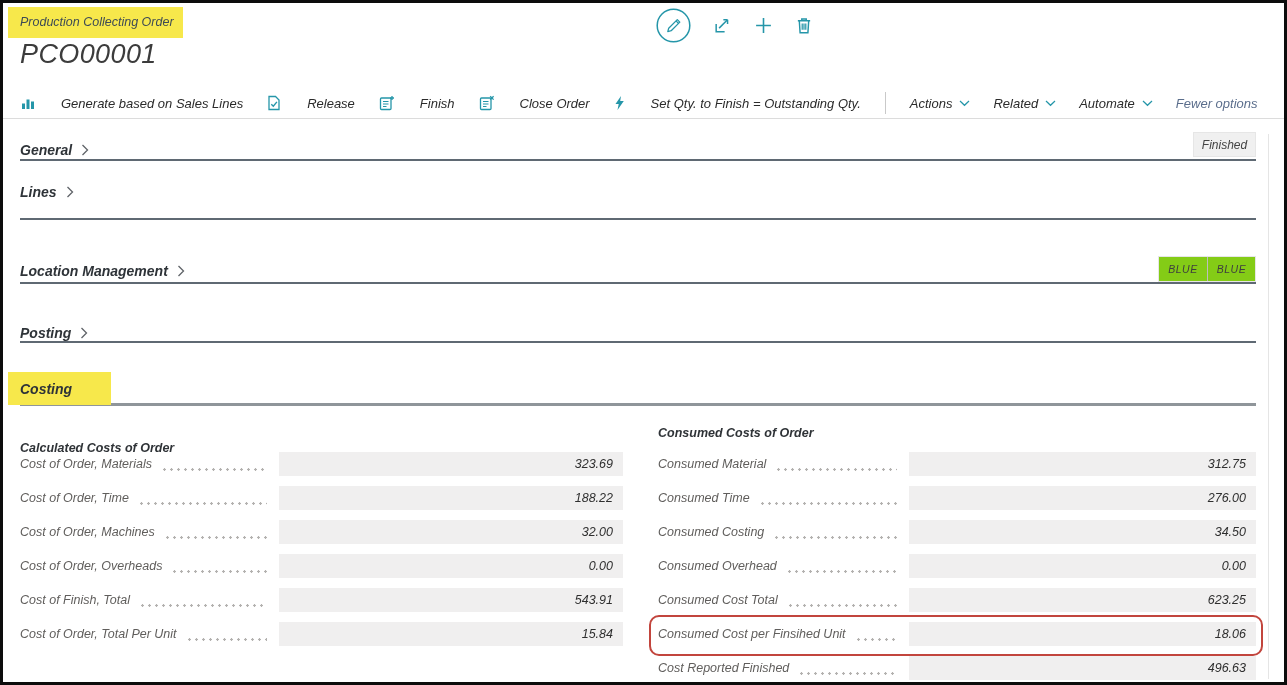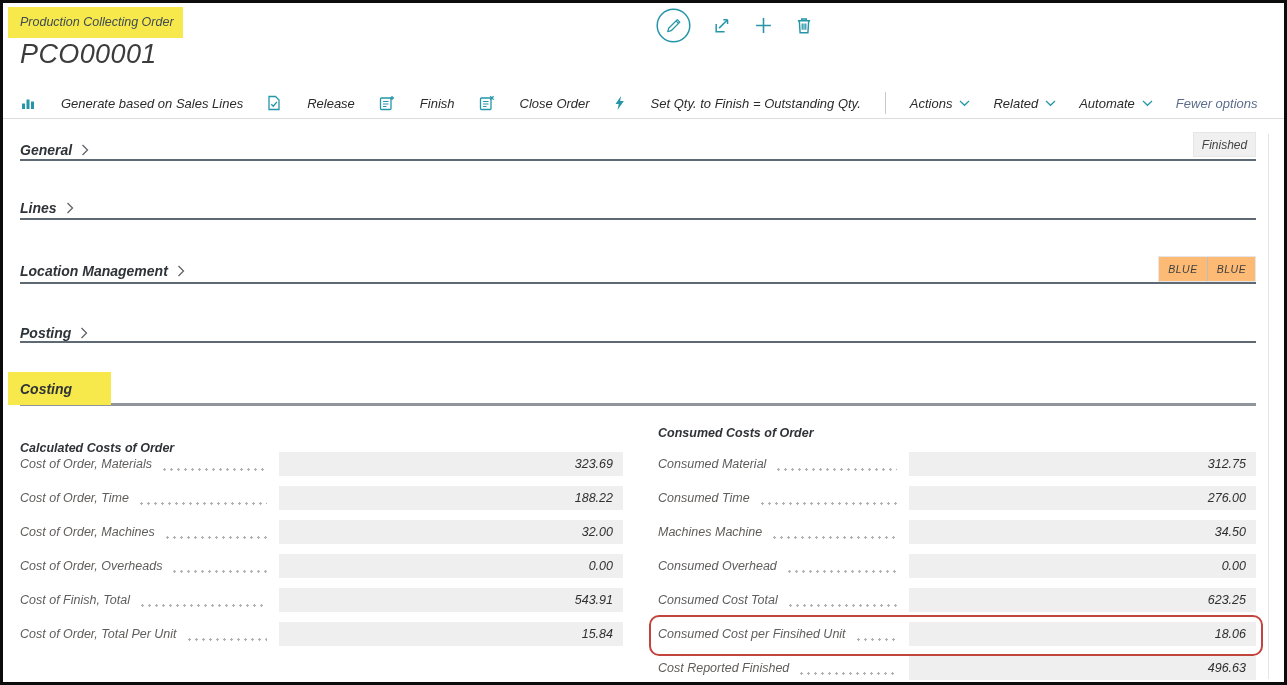--- a/index.html
+++ b/index.html
@@ -40,21 +40,21 @@
   .card-edge { left:1265px; top:131px; width:1px; height:545px; background:#e5e5e5; }
 
   
   .section-header { display:flex; align-items:center; gap:9px; font-size:14px; font-weight:600; color:#2e3338; cursor:pointer; z-index:2; }
   .section-rule { height:2px; background:#5f6973; }
   .costing-rule { height:3px; background:#8f959a; }
   .hl-costing { left:5px; top:369px; width:103px; height:33px; background:#f7e84b; z-index:1; }
 
   
   .badge { background:#f0f0f0; border:1px solid #e6e6e6; display:flex; align-items:center; justify-content:center; font-size:12px; color:#444; }
-  .badge-group { display:flex; background:#fdba74; border:1px solid #e6e6e6; }
+  .badge-group { display:flex; background:#84cc16; border:1px solid #e6e6e6; }
   .badge-cell { width:48px; height:24px; display:flex; align-items:center; justify-content:center; font-size:10.5px; color:#3f3f3f; letter-spacing:0.5px; }
   .badge-cell + .badge-cell { border-left:1px solid #bdbdbd; }
 
   
   .group-heading { font-size:12.5px; font-weight:700; color:#2f3337; }
   .col { display:flex; flex-direction:column; }
   .fieldrow { height:27px; margin-bottom:7px; display:flex; align-items:center; }
   .lbl { font-size:12.5px; color:#605e5c; flex:none; }
   .dots { flex:1; height:3px; margin:0 12px 0 9px; align-self:center; margin-top:12px;
           background-image: radial-gradient(circle, #b3b1af 1.1px, transparent 1.45px);
@@ -173,21 +173,21 @@
 
   <div class="abs section-header" style="left:17px; top:139px;">
     <span>General</span>
     <svg width="8" height="12" viewBox="0 0 8 12" fill="none">
       <path d="M1.5 1 L6.5 6 L1.5 11" stroke="#5f6368" stroke-width="1.3"></path>
     </svg>
   </div>
   <div class="abs badge" style="left:1190px; top:129px; width:63px; height:25px;">Finished</div>
   <div class="abs section-rule" style="left:17px; top:156px; width:1236px;"></div>
 
-  <div class="abs section-header" style="left:17px; top:197px;">
+  <div class="abs section-header" style="left:17px; top:181px;">
     <span>Lines</span>
     <svg width="8" height="12" viewBox="0 0 8 12" fill="none">
       <path d="M1.5 1 L6.5 6 L1.5 11" stroke="#5f6368" stroke-width="1.3"></path>
     </svg>
   </div>
   <div class="abs section-rule" style="left:17px; top:215px; width:1236px;"></div>
 
   <div class="abs section-header" style="left:17px; top:260px;">
     <span>Location Management</span>
     <svg width="8" height="12" viewBox="0 0 8 12" fill="none">
@@ -255,21 +255,21 @@
       <span class="lbl">Consumed Material</span>
       <span class="dots"></span>
       <span class="valbox w-right">312.75</span>
     </div>
     <div class="fieldrow">
       <span class="lbl">Consumed Time</span>
       <span class="dots"></span>
       <span class="valbox w-right">276.00</span>
     </div>
     <div class="fieldrow">
-      <span class="lbl">Machines Machine</span>
+      <span class="lbl">Consumed Costing</span>
       <span class="dots"></span>
       <span class="valbox w-right">34.50</span>
     </div>
     <div class="fieldrow">
       <span class="lbl">Consumed Overhead</span>
       <span class="dots"></span>
       <span class="valbox w-right">0.00</span>
     </div>
     <div class="fieldrow">
       <span class="lbl">Consumed Cost Total</span>

